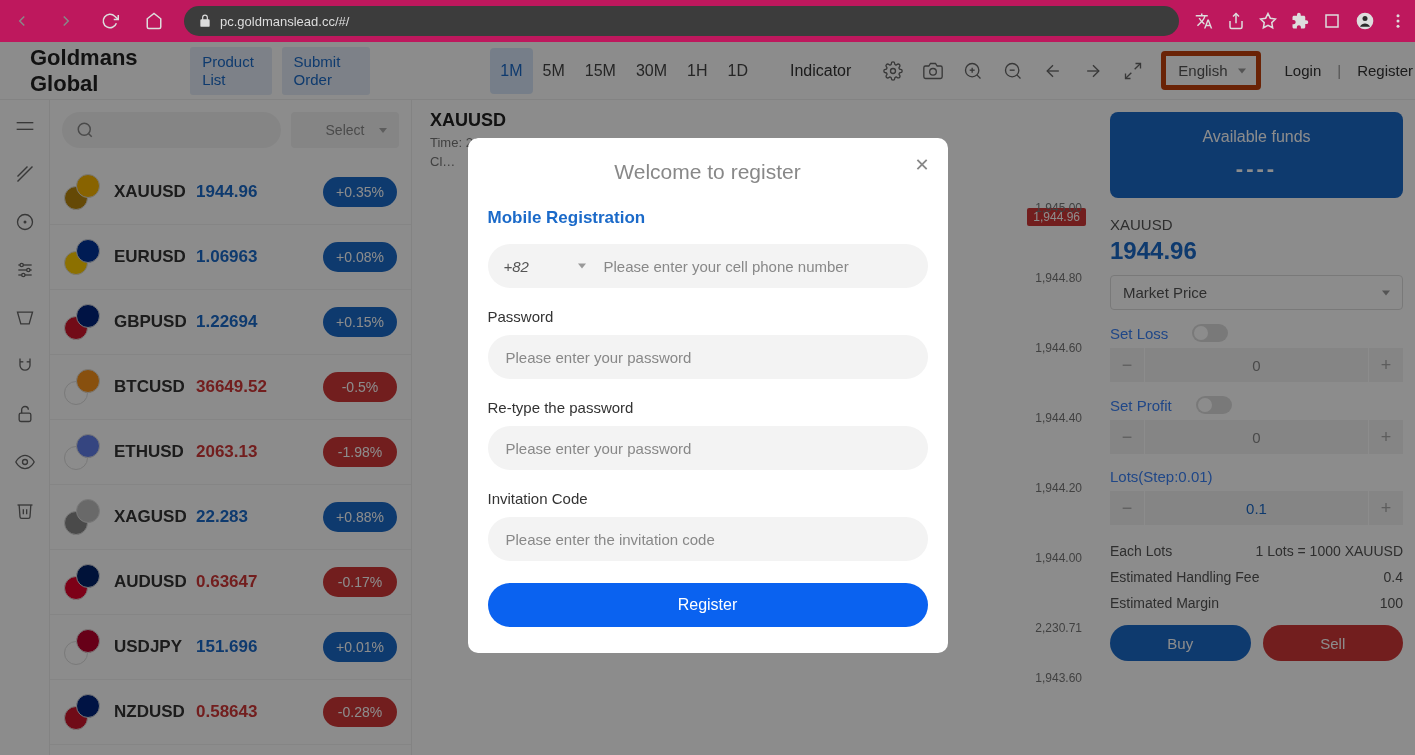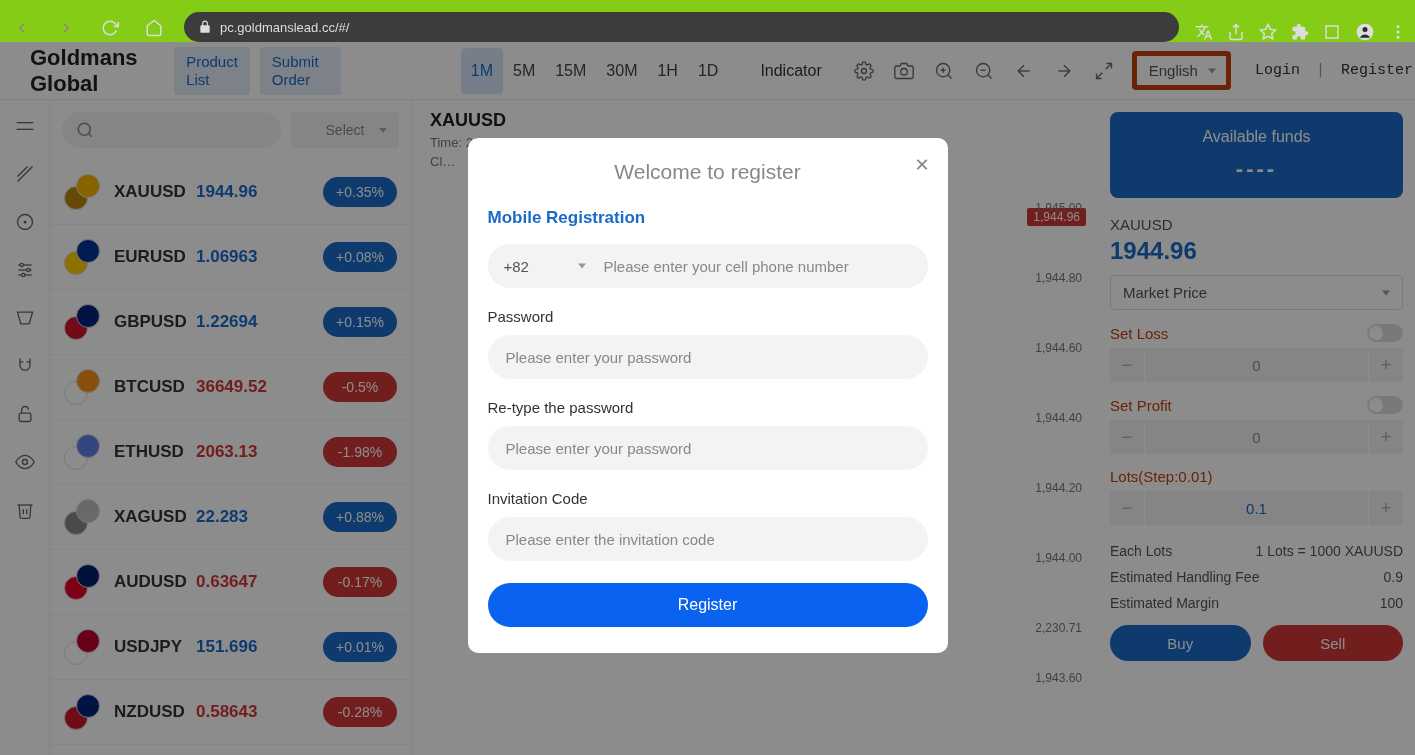--- a/index.html
+++ b/index.html
@@ -1,40 +1,40 @@
 <!DOCTYPE html>
 <html><head>
 <meta charset="utf-8">
 <style>
 * { box-sizing: border-box; margin: 0; padding: 0; font-family: -apple-system, BlinkMacSystemFont, "Segoe UI", Arial, sans-serif; }
 body { width: 1415px; height: 755px; overflow: hidden; background: #fff; }
 
 
-.browser-chrome { height: 42px; background: #84cc16; display: flex; align-items: flex-end; padding: 0 8px; gap: 16px; }
+.browser-chrome { height: 42px; background: #be185d; display: flex; align-items: center; padding: 0 8px; gap: 16px; }
 .nav-btn { width: 28px; height: 28px; display: flex; align-items: center; justify-content: center; color: #888; cursor: pointer; }
 .nav-btn.active { color: #ddd; }
 .url-bar { flex: 1; height: 30px; background: #3c3c3c; border-radius: 15px; display: flex; align-items: center; padding: 0 14px; color: #ddd; font-size: 13px; gap: 8px; }
 .chrome-icons { display: flex; gap: 14px; align-items: center; color: #ddd; }
 .chrome-icons > * { cursor: pointer; display:flex; align-items:center; justify-content:center; }
 
 
 .app-bar { height: 58px; display: flex; align-items: center; padding: 0 2px; border-bottom: 1px solid #eee; }
 .logo { font-size: 22px; font-weight: 700; padding: 0 28px; color: #222; }
 .menu-btn { background: #e3ecf7; color: #1b6ac9; padding: 6px 12px; margin-right: 10px; font-size: 15px; line-height: 1.2; border-radius: 3px; cursor:pointer; }
 .timeframes { display: flex; gap: 0; margin-left: 110px; }
 .tf-btn { padding: 14px 10px; font-size: 16px; color: #444; cursor: pointer; border-radius: 4px; }
 .tf-btn.active { background: #d8e6f9; color: #1b6ac9; }
 .indicator-btn { padding: 6px 14px; font-size: 16px; color: #333; margin-left: 18px; cursor:pointer; }
 .top-icons { display: flex; gap: 20px; margin-left: 18px; align-items: center; color: #666; }
 .top-icons > * { cursor: pointer; }
 .lang-select { margin-left: 18px; padding: 6px 28px 6px 12px; border: 5px solid #c2410c; border-radius: 4px; font-size: 15px; color: #555; position: relative; cursor:pointer; }
 .lang-select::after { content: ''; position: absolute; right: 10px; top: 50%; width: 0; height: 0; border-left: 4px solid transparent; border-right: 4px solid transparent; border-top: 5px solid #999; transform: translateY(-50%); }
 .auth-links { margin-left: 24px; display: flex; align-items: center; gap: 16px; font-size: 15px; color: #333; }
 .auth-divider { color: #999; }
-.auth-links span { cursor: pointer; font-family: Liberation Mono, monospace; }
+.auth-links span { cursor: pointer; }
 
 
 .main { display: flex; height: calc(100% - 100px); }
 .left-tools { width: 50px; border-right: 1px solid #eee; display: flex; flex-direction: column; align-items: center; padding-top: 14px; gap: 24px; color: #666; }
 .left-tools > * { cursor: pointer; width: 24px; height: 24px; display:flex; align-items:center; justify-content:center; }
 
 .watchlist { width: 362px; border-right: 1px solid #eee; overflow-y: auto; }
 .watch-header { display: flex; padding: 12px 12px; gap: 10px; align-items: center; }
 .search-box { flex: 1; height: 36px; background: #f3f3f3; border-radius: 18px; display: flex; align-items: center; padding: 0 14px; color: #888; }
 .select-box { width: 108px; height: 36px; background: #f3f3f3; border-radius: 4px; display: flex; align-items: center; justify-content: center; color: #888; font-size: 14px; position: relative; cursor:pointer; }
@@ -61,41 +61,41 @@
 .price-tag { position: absolute; right: 0; background: #d03838; color: #fff; font-size: 12px; padding: 2px 6px; border-radius: 2px; }
 
 .order-panel { width: 325px; padding: 12px 12px 0 20px; }
 .funds-card { background: #1b6ac9; color: #fff; border-radius: 8px; padding: 16px; text-align: center; }
 .funds-label { font-size: 16px; }
 .funds-val { font-size: 22px; font-weight: 700; letter-spacing: 3px; margin-top: 10px; }
 .order-sym { margin-top: 18px; font-size: 15px; color: #555; }
 .order-price { font-size: 24px; font-weight: 600; color: #1b6ac9; margin-top: 4px; }
 .dropdown { margin-top: 10px; border: 1px solid #ddd; border-radius: 4px; padding: 8px 12px; font-size: 15px; color: #555; position: relative; cursor:pointer; }
 .dropdown::after { content: ''; position: absolute; right: 12px; top: 50%; width: 0; height: 0; border-left: 4px solid transparent; border-right: 4px solid transparent; border-top: 5px solid #999; transform: translateY(-50%); }
-.field-row { display: flex; justify-content: space-between; align-items: center; margin-top: 14px; font-size: 15px; color: #c2410c; gap: 24px; }
+.field-row { display: flex; justify-content: flex-start; align-items: center; margin-top: 14px; font-size: 15px; color: #3b82f6; gap: 24px; }
 .toggle { width: 36px; height: 18px; background: #ddd; border-radius: 9px; position: relative; cursor:pointer; }
 .toggle::after { content: ''; position: absolute; width: 14px; height: 14px; background: #fff; border-radius: 50%; top: 2px; left: 2px; }
 .stepper { display: flex; margin-top: 6px; }
 .step-btn { width: 34px; height: 34px; background: #f3f3f3; display: flex; align-items: center; justify-content: center; color: #aaa; font-size: 18px; cursor: pointer; }
 .step-val { flex: 1; height: 34px; background: #f3f3f3; display: flex; align-items: center; justify-content: center; color: #888; font-size: 15px; margin: 0 1px; }
 .stepper.lots .step-val { color: #1b6ac9; }
 .info-row { display: flex; justify-content: space-between; font-size: 14px; color: #555; margin-top: 10px; }
 .btn-row { display: flex; gap: 12px; margin-top: 14px; }
 .big-btn { flex: 1; height: 36px; border-radius: 18px; color: #fff; display: flex; align-items: center; justify-content: center; font-size: 15px; cursor: pointer; }
 .big-btn.buy { background: #1b6ac9; }
 .big-btn.sell { background: #d03838; }
 
 
 .overlay { position: absolute; inset: 42px 0 0 0; background: rgba(0,0,0,0.45); display: flex; align-items: flex-start; justify-content: center; padding-top: 96px; }
 .modal { width: 480px; background: #fff; border-radius: 10px; padding: 22px 20px 26px; position: relative; }
 .modal-close { position: absolute; top: 16px; right: 18px; color: #888; font-size: 18px; cursor: pointer; }
 .modal-title { text-align: center; font-size: 21px; color: #888; }
 .modal-subtitle { font-size: 17px; font-weight: 600; color: #1b6ac9; margin-top: 24px; }
 .phone-row { display: flex; margin-top: 16px; background: #f3f3f3; border-radius: 22px; height: 44px; align-items: center; padding: 0 16px; }
-.country-code { width: 100px; font-size: 15px; color: #555; position: relative; cursor:pointer; }
+.country-code { width: 100px; font-size: 15px; color: #555; position: relative; cursor:pointer;font-style:italic; }
 .country-code::after { content: ''; position: absolute; right: 18px; top: 50%; width: 0; height: 0; border-left: 4px solid transparent; border-right: 4px solid transparent; border-top: 5px solid #999; transform: translateY(-50%); }
 .phone-input { flex: 1; height: 100%; border: none; background: transparent; font-size: 15px; color: #333; outline: none; }
 .phone-input::placeholder { color: #888; }
 .form-label { font-size: 15px; color: #333; margin-top: 20px; }
 .form-input { width: 100%; height: 44px; background: #f3f3f3; border-radius: 22px; border: none; padding: 0 18px; font-size: 15px; margin-top: 10px; outline: none; }
 .form-input::placeholder { color: #888; }
 .register-btn { width: 100%; height: 44px; background: #0a62f0; color: #fff; border-radius: 22px; display: flex; align-items: center; justify-content: center; font-size: 16px; margin-top: 22px; cursor: pointer; }
 
 svg { display: block; }
 </style>
@@ -462,21 +462,21 @@
       <div class="step-btn">−</div>
       <div class="step-val">0.1</div>
       <div class="step-btn">+</div>
     </div>
     <div class="info-row" style="margin-top:18px">
         <span>Each Lots</span>
         <span>1 Lots = 1000 XAUUSD</span>
       </div>
     <div class="info-row">
         <span>Estimated Handling Fee</span>
-        <span>0.9</span>
+        <span>0.4</span>
       </div>
     <div class="info-row">
         <span>Estimated Margin</span>
         <span>100</span>
       </div>
     <div class="btn-row">
       <div class="big-btn buy">Buy</div>
       <div class="big-btn sell">Sell</div>
     </div>
   </div>

